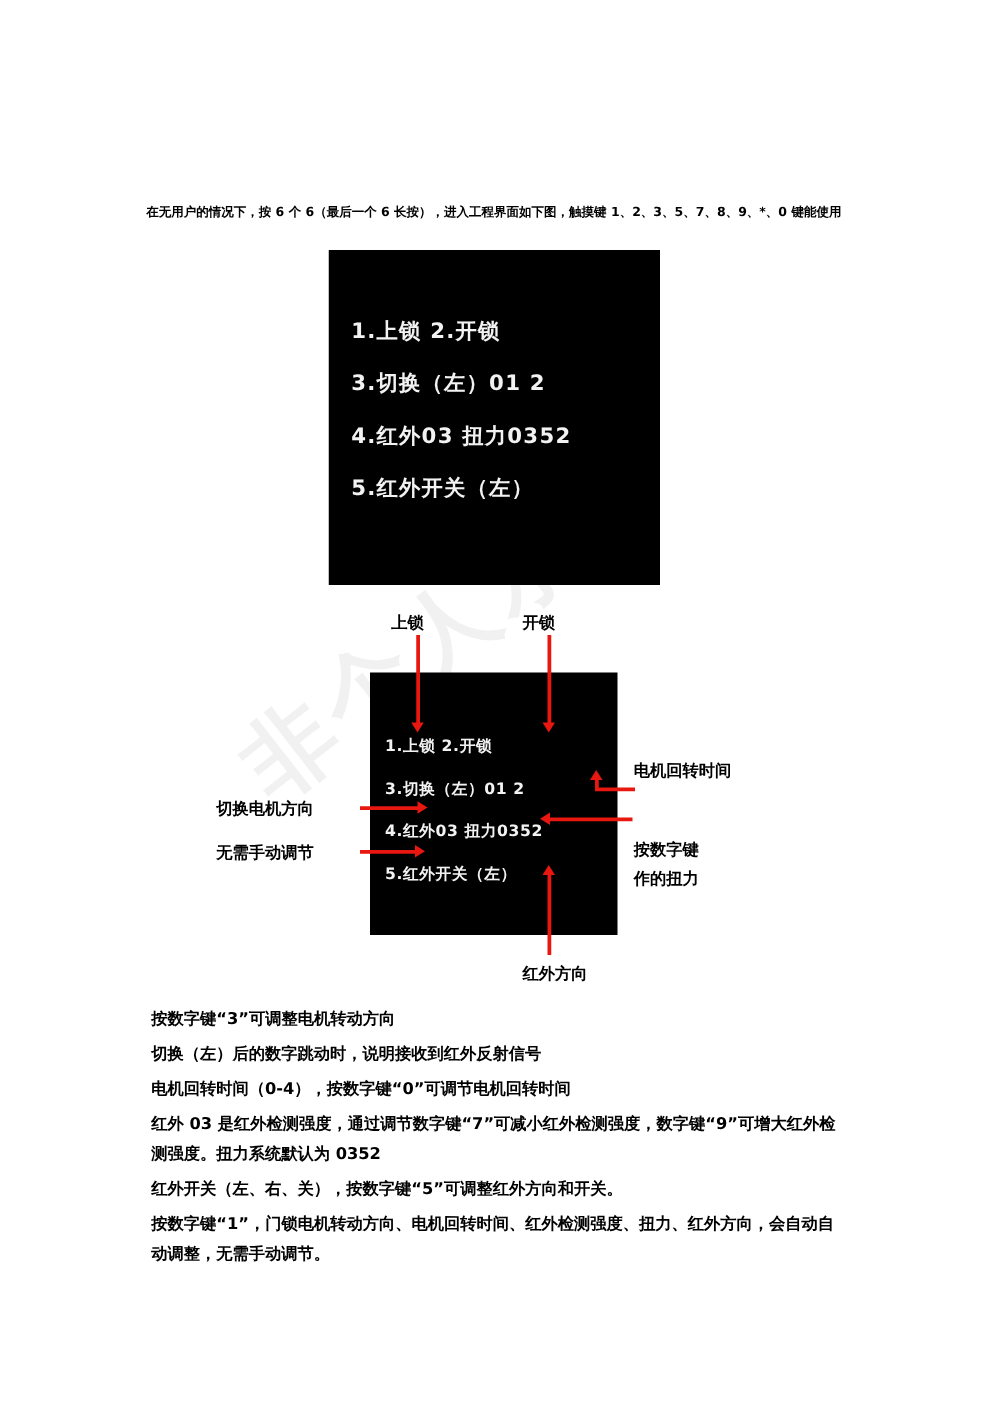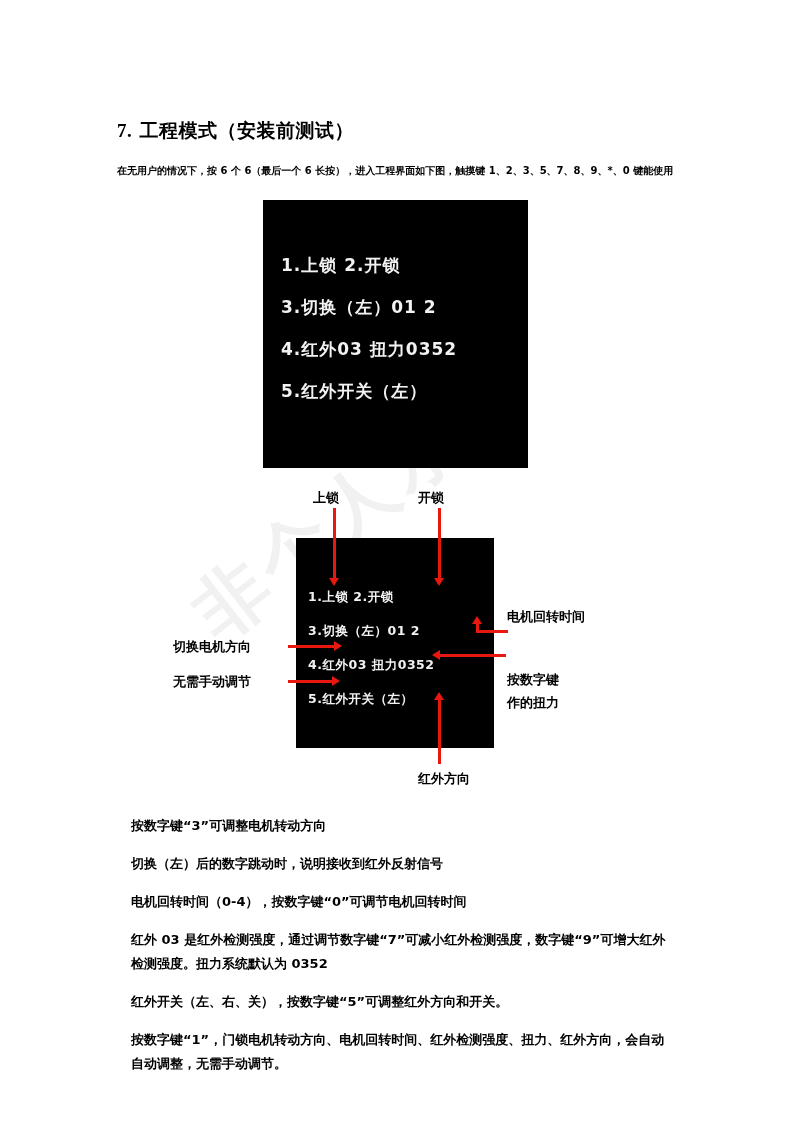--- a/index.html
+++ b/index.html
@@ -160,33 +160,29 @@
   .notes {
     position: absolute;
     left: 117px;
     top: 800px;
     width: 566px;
     font-size: 13px;
     font-weight: bold;
     line-height: 24px;
     font-family: "DejaVu Sans", sans-serif;
   }
-  .notes p { margin: 14px; }
+  .notes p { margin: 4px; }
 </style>
 </head>
 <body>
 
 <div class="page">
 
   <div class="watermark">非个人水印</div>
 
-  <div class="heading">
-    <span class="num">7.</span>
-    <span>工程模式（安装前测试）</span>
-  </div>
 
   <div class="intro">在无用户的情况下，按 6 个 6（最后一个 6 长按），进入工程界面如下图，触摸键 1、2、3、5、7、8、9、*、0 键能使用</div>
 
   <div class="lcd1">
     <div class="lines">
       <div class="l-row">1.上锁    2.开锁</div>
       <div class="l-row">3.切换（左）01     2</div>
       <div class="l-row">4.红外03 扭力0352</div>
       <div class="l-row">5.红外开关（左）</div>
     </div>

